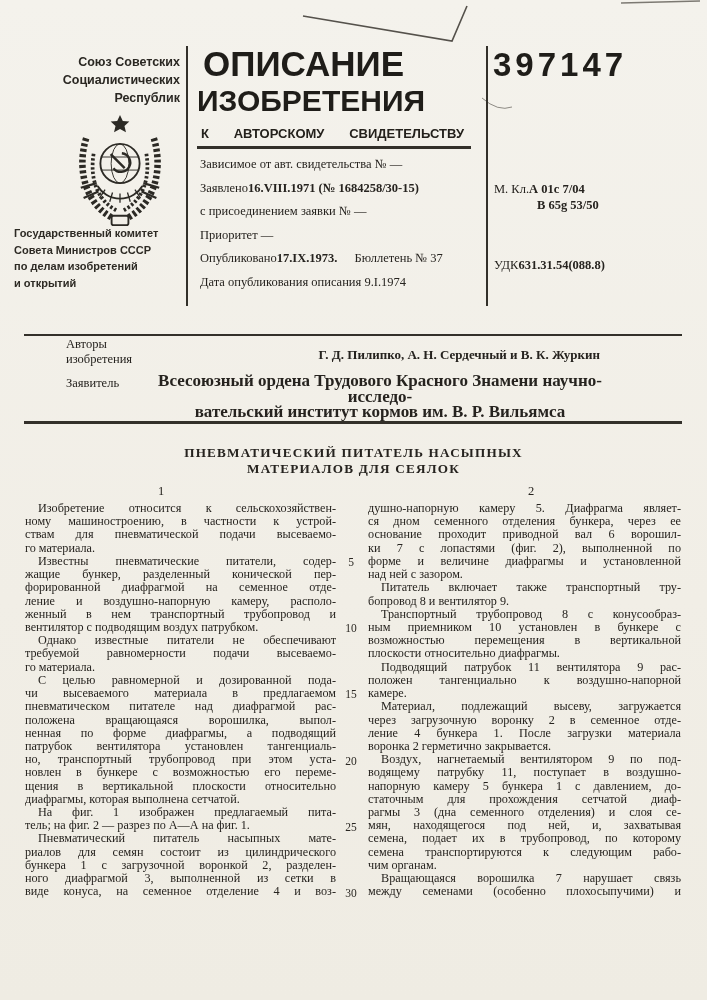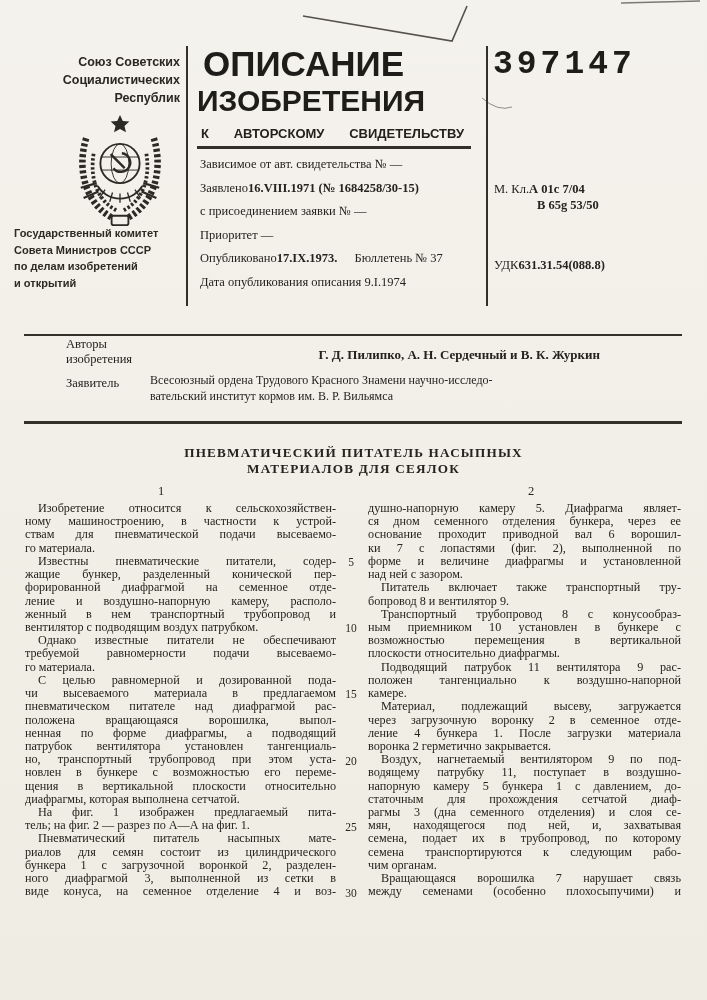--- a/index.html
+++ b/index.html
@@ -16,33 +16,33 @@
   .committee{left:14px;top:225px;width:164px;text-align:left;font-family:"Liberation Sans",sans-serif;font-weight:bold;font-size:11px;line-height:16.5px;color:#2d2a24}
   .emblem{left:64px;top:110px}
   
   .vline{width:2px;background:#33302a}
   .hline{background:#33302a}
   
   .doc-t1{left:203px;top:45px;width:283px;font-family:"Liberation Sans",sans-serif;font-weight:bold;font-size:35px;line-height:38px;color:#1f1d19}
   .doc-t2{left:197px;top:84px;width:283px;font-family:"Liberation Sans",sans-serif;font-weight:bold;font-size:30px;line-height:34px;color:#1f1d19}
   .doc-sub{left:201px;top:126px;width:263px;font-family:"Liberation Sans",sans-serif;font-weight:bold;font-size:13px;color:#24211c}
   .sub-rule{left:197px;top:146px;width:274px;height:3px}
-  .pat-no{left:493px;top:46px;font-family:Liberation Mono, monospace;font-weight:bold;font-size:33px;letter-spacing:4px;color:#1f1d19}
+  .pat-no{left:493px;top:46px;font-family:Liberation Sans, sans-serif;font-weight:bold;font-size:33px;letter-spacing:4px;color:#1f1d19}
   
   .filing{left:200px;top:157px;width:283px;font-size:12.5px}
   .frow{line-height:15px;margin-bottom:8.6px;white-space:nowrap}
   
   .mkl{left:494px;top:181px;font-size:12.5px;line-height:16px;white-space:nowrap}
   .mkl-l2{padding-left:43px}
   .udk{left:494px;top:258px;font-size:12.5px;white-space:nowrap}
   
   .auth-label{left:66px;top:337px;font-size:12.5px;line-height:15px}
   .auth-names{left:150px;top:347px;width:450px;text-align:right;font-weight:bold;font-size:13px}
   .appl-label{left:66px;top:376px;font-size:12.5px}
-  .applicant{left:150px;top:373px;width:460px;font-weight:normal;font-size:12px;line-height:15.5px}
+  .applicant{left:150px;top:373px;width:460px;text-align:center;font-weight:bold;font-size:17px;line-height:15.5px}
   
   .inv-title{left:0;top:445px;width:707px;text-align:center;font-weight:bold;font-size:13.2px;line-height:15.5px;letter-spacing:1.2px}
   .colnum{font-size:12.5px}
   
   .bodycol{font-size:12.2px}
   .col1{left:25px;top:502px;width:311px}
   .col2{left:368px;top:502px;width:313px}
   .bl{height:13.23px;line-height:13.23px;text-align:justify;text-align-last:justify;-moz-text-align-last:justify;overflow:hidden;white-space:nowrap}
   .bl.end{text-align-last:left}
   .bl.ind{text-indent:13px}

